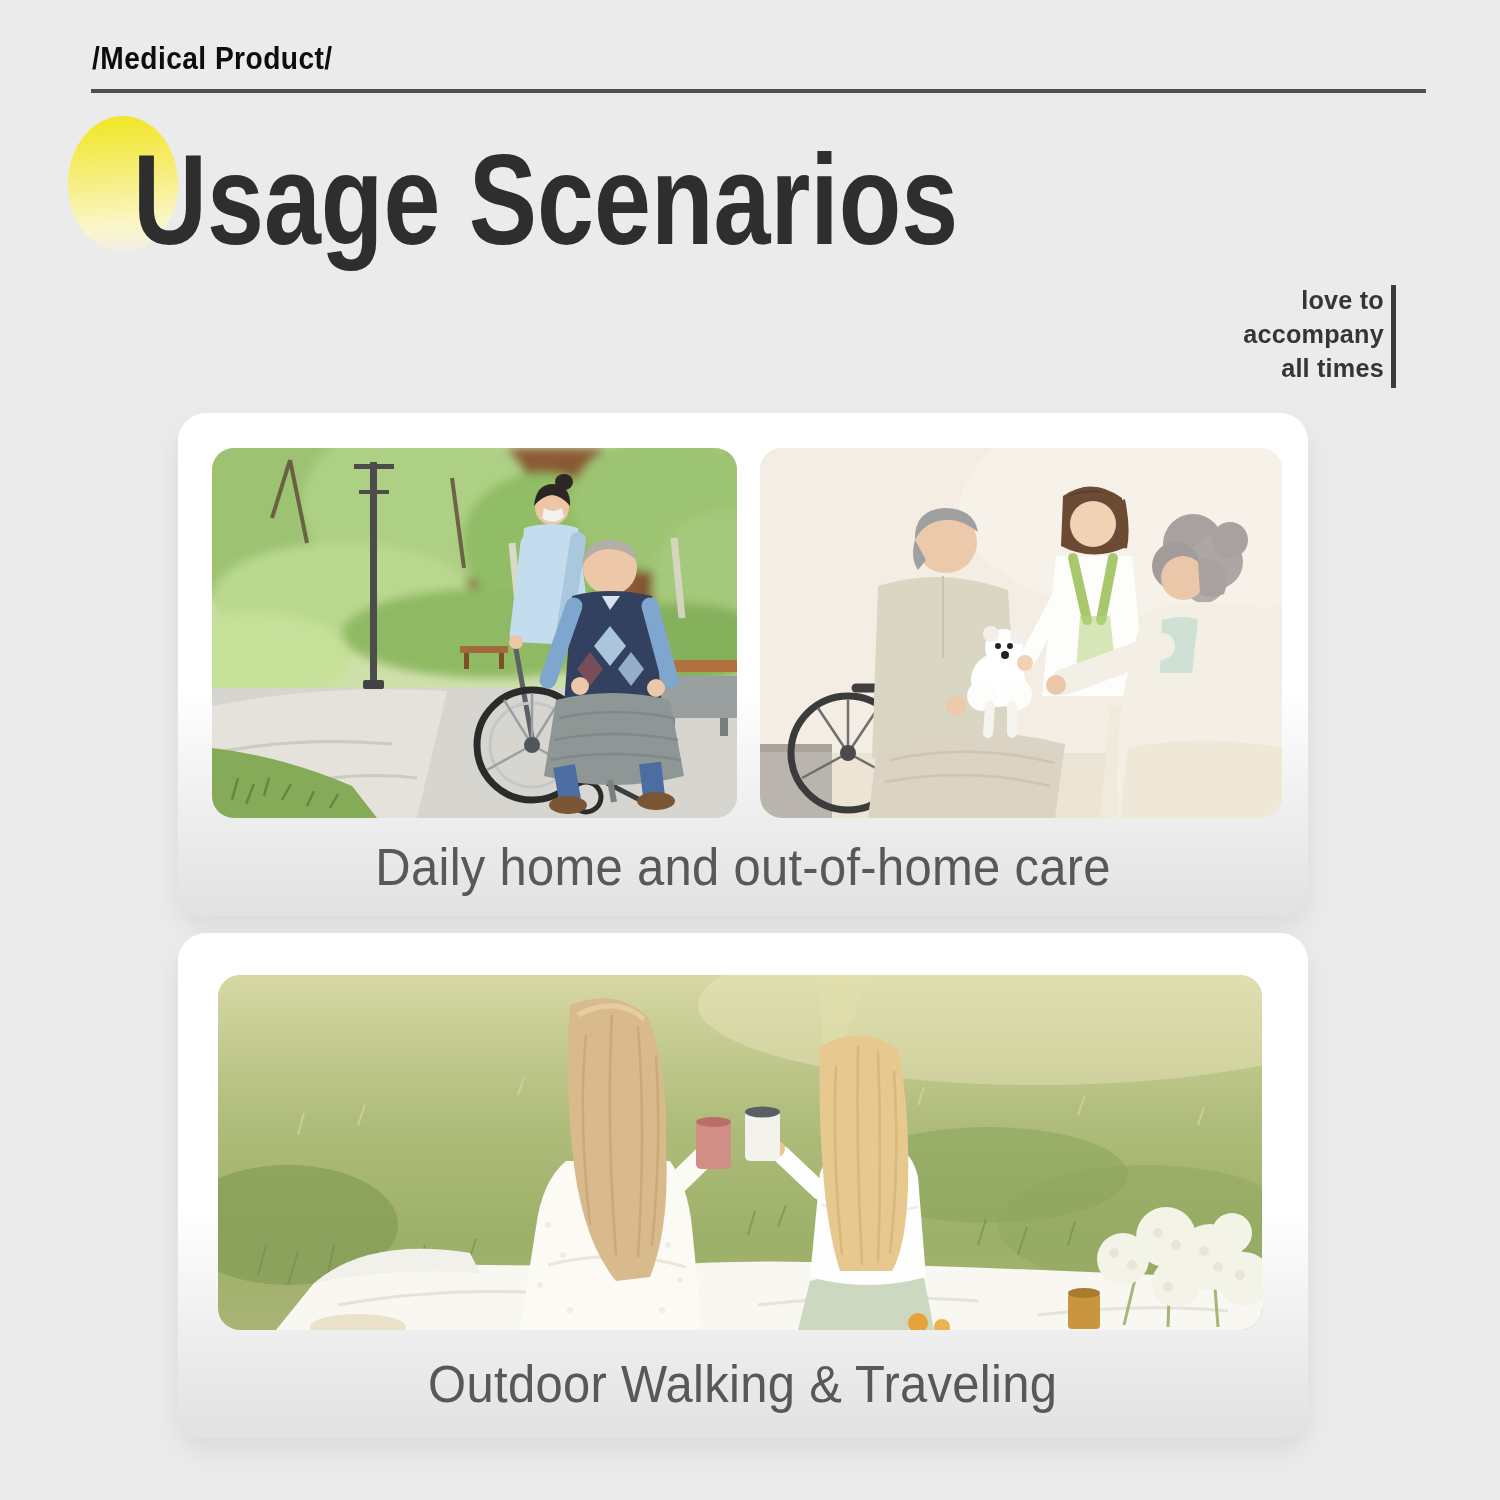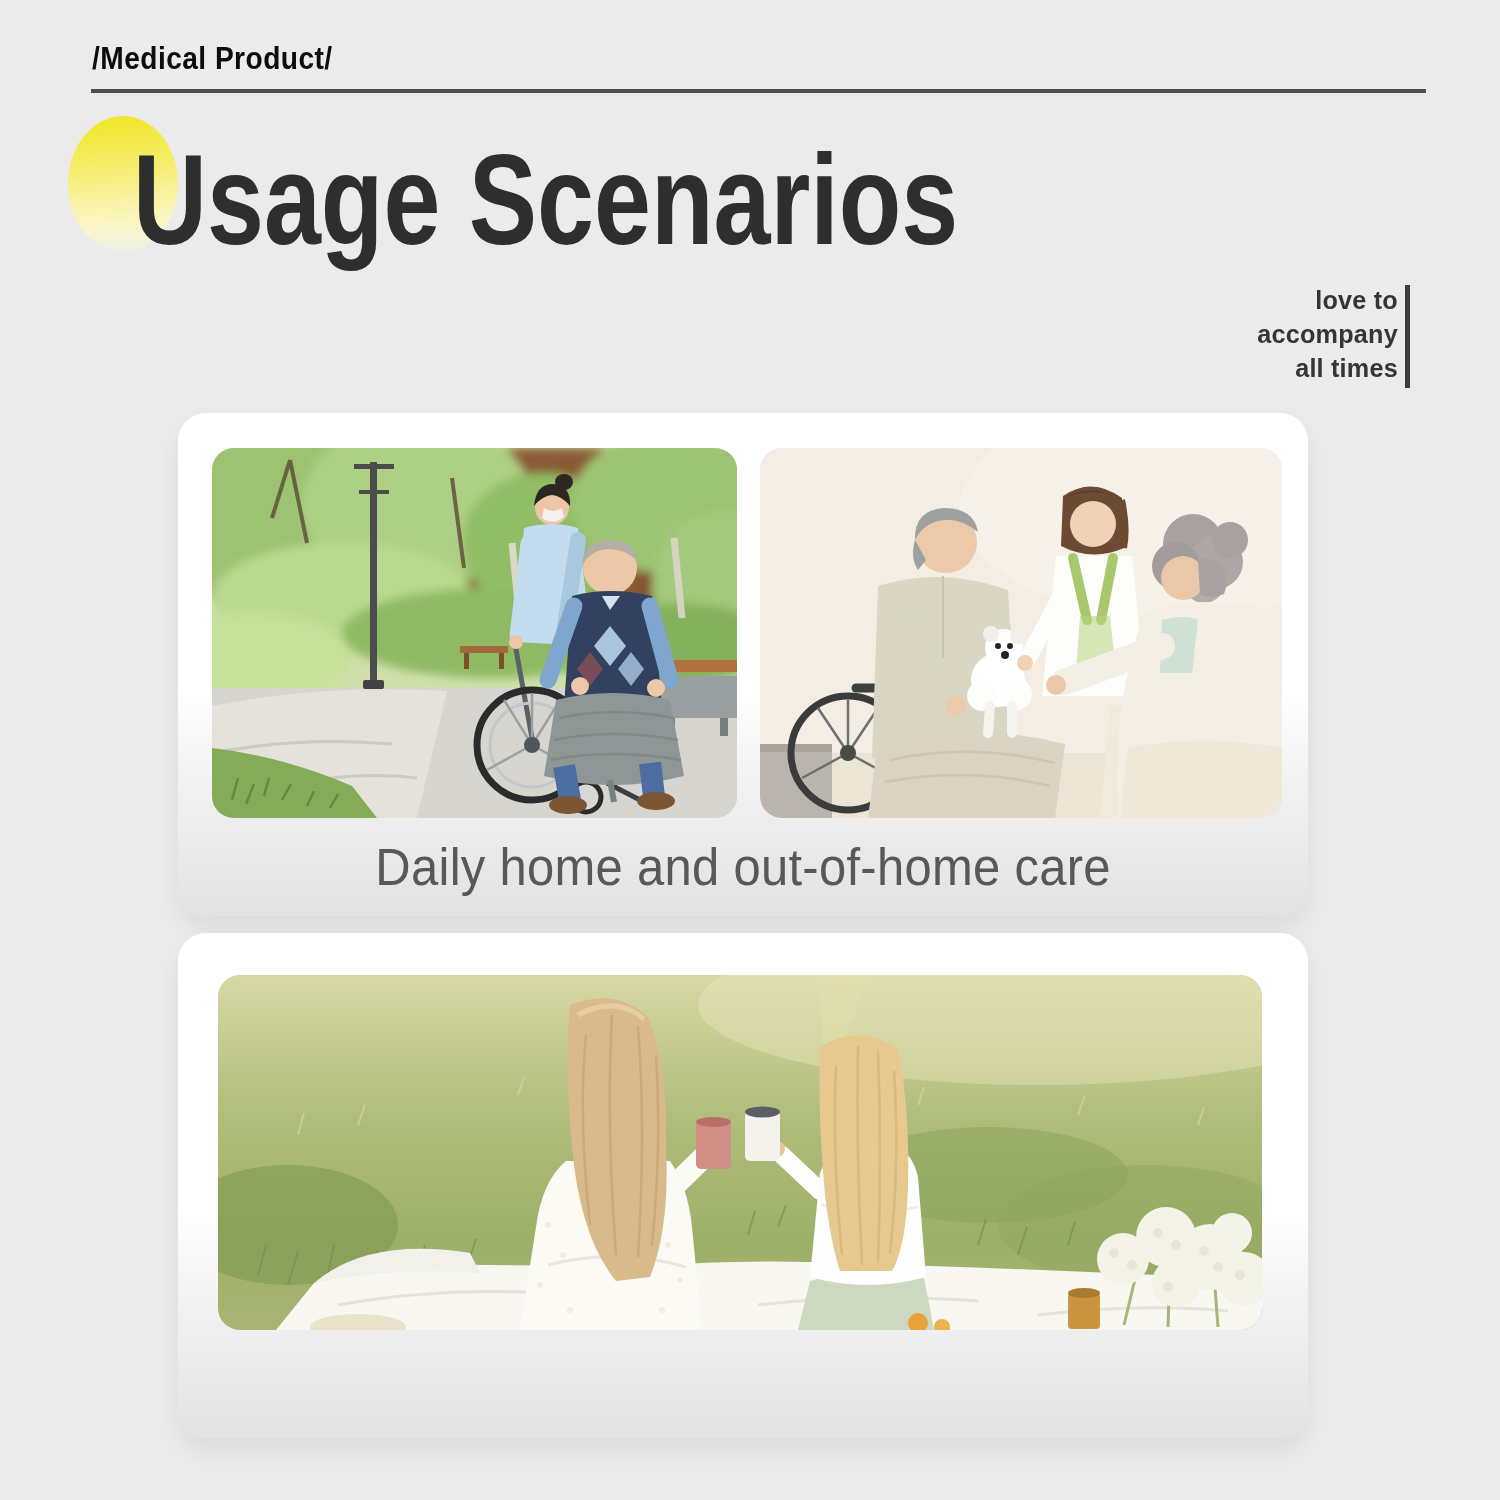--- a/index.html
+++ b/index.html
@@ -28,21 +28,21 @@
     width:110px;height:136px;border-radius:50%;
     background:linear-gradient(175deg,#f2e72f 8%,#f6ee7e 45%,#fbf6c8 78%,rgba(251,248,224,0.15) 100%);
   }
   .title{
     position:absolute;left:133px;top:136px;margin:0;
     font-size:128px;line-height:1;font-weight:bold;color:#2e2e2e;
     white-space:nowrap;
     transform:scaleX(0.8);transform-origin:left top;
   }
   .tagline{
-    position:absolute;top:283px;right:90px;
+    position:absolute;top:283px;right:104px;
     display:flex;align-items:flex-start;
   }
   .tagline-text{
     text-align:right;font-size:26px;line-height:34px;
     color:#353535;font-weight:bold;letter-spacing:0.2px;
     transform:scaleX(0.97);transform-origin:right top;
   }
   .tagline-text span{display:block;}
   .tagline-bar{
     width:5px;height:103px;background:#3c3c3c;margin-left:7px;margin-top:2px;
@@ -348,15 +348,18 @@
             <circle cx="914" cy="290" r="5"></circle>
             <circle cx="940" cy="258" r="5"></circle>
           <circle cx="958" cy="270" r="5"></circle>
             <circle cx="986" cy="276" r="5"></circle>
             <circle cx="1000" cy="292" r="5"></circle>
           <circle cx="1022" cy="300" r="5"></circle>
             <circle cx="950" cy="312" r="5"></circle>
         </g>
       </svg>
     </figure>
+    <div class="caption-wrap">
+      <p class="caption">Outdoor Walking &amp; Traveling</p>
+    </div>
   </section>
 
 </div>
 
 </body></html>

